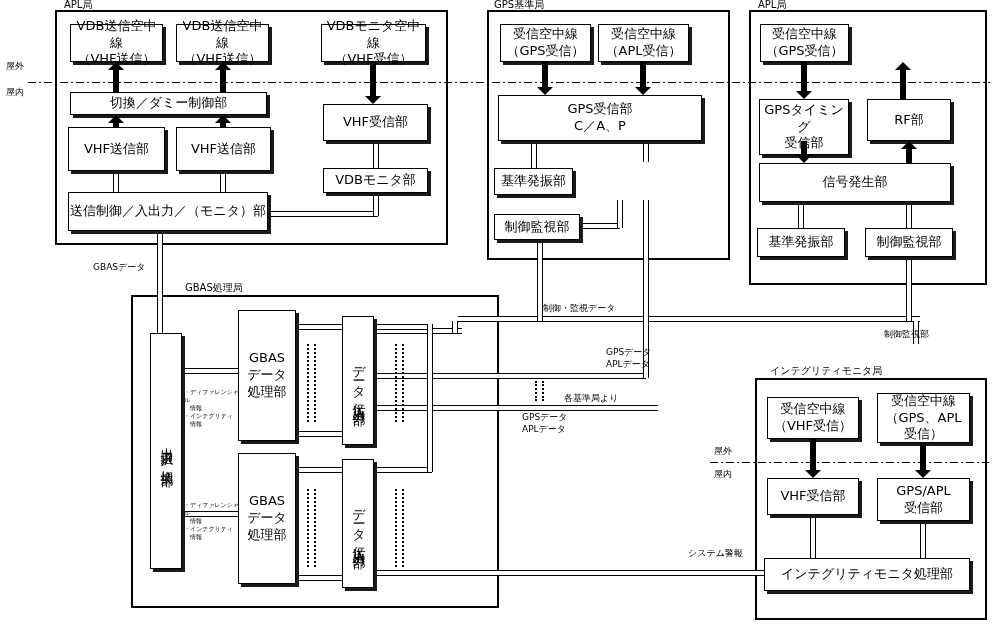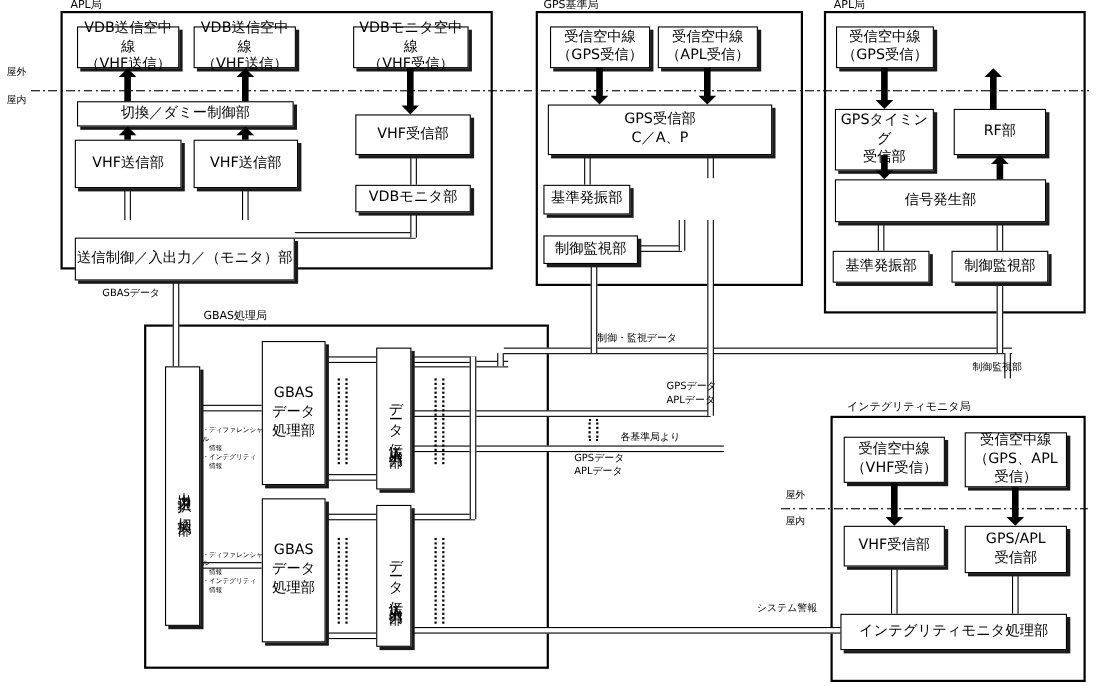--- a/index.html
+++ b/index.html
@@ -89,21 +89,21 @@
 
   <div class="box" style="left:70px;top:24px;width:93px;height:38px">VDB送信空中線
 （VHF送信）</div>
   <div class="box" style="left:176px;top:24px;width:93px;height:38px">VDB送信空中線
 （VHF送信）</div>
   <div class="box" style="left:321px;top:24px;width:105px;height:38px">VDBモニタ空中線
 （VHF受信）</div>
   <div class="box" style="left:70px;top:92px;width:197px;height:23px">切換／ダミー制御部</div>
   <div class="box" style="left:68px;top:127px;width:97px;height:44px">VHF送信部</div>
   <div class="box" style="left:176px;top:127px;width:95px;height:44px">VHF送信部</div>
-  <div class="box" style="left:68px;top:216px;width:200px;height:39px">送信制御／入出力／（モニタ）部</div>
+  <div class="box" style="left:68px;top:192px;width:200px;height:39px">送信制御／入出力／（モニタ）部</div>
   <div class="box" style="left:323px;top:104px;width:105px;height:37px">VHF受信部</div>
   <div class="box" style="left:323px;top:168px;width:105px;height:25px">VDBモニタ部</div>
 
   <div class="box" style="left:500px;top:24px;width:91px;height:38px">受信空中線
 （GPS受信）</div>
   <div class="box" style="left:598px;top:24px;width:91px;height:38px">受信空中線
 （APL受信）</div>
   <div class="box" style="left:498px;top:95px;width:204px;height:46px">GPS受信部
 C／A、P</div>
   <div class="box" style="left:494px;top:168px;width:79px;height:27px">基準発振部</div>

